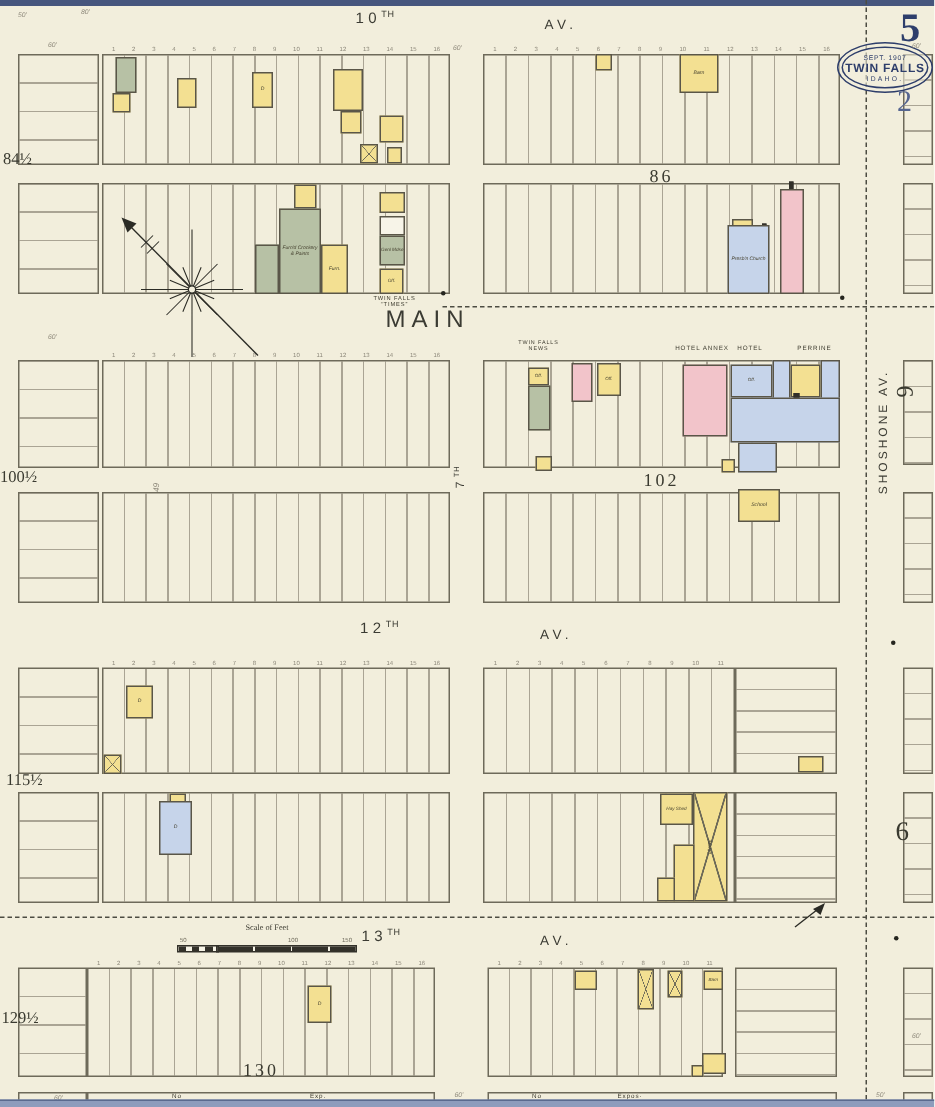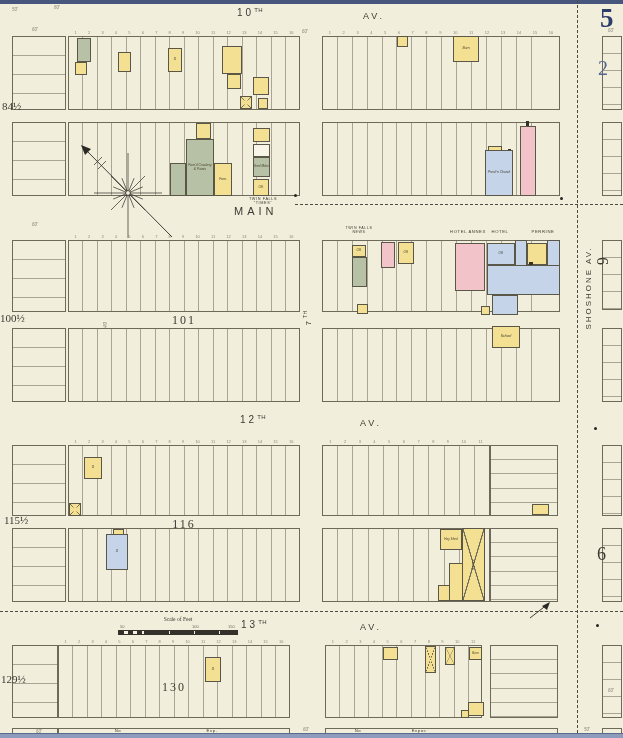--- a/index.html
+++ b/index.html
@@ -79,21 +79,21 @@
 </style>
 </head>
 <body>
 
 <div class="sheet">
 
   <div class="edge-top"></div>
 
   <div class="street-label" style="left:237px;top:7px"><span>10</span><sup class="ord">TH</sup></div>
   <div class="street-label" style="left:363px;top:11px;font-size:9px">AV.</div>
-  <div class="street-label" style="left:234px;top:205px;font-size:11px;letter-spacing:4px">MAIN</div>
+  <div class="street-label" style="left:257px;top:205px;font-size:16px;letter-spacing:4px">MAIN</div>
   <div class="street-label rot" style="left:290px;top:312px;width:36px;height:12px;text-align:center;font-size:8px"><span>7</span><sup class="ord" style="font-size:5px">TH</sup></div>
   <div class="street-label" style="left:240px;top:414px"><span>12</span><sup class="ord">TH</sup></div>
   <div class="street-label" style="left:360px;top:418px;font-size:9px">AV.</div>
   <div class="street-label" style="left:241px;top:619px"><span>13</span><sup class="ord">TH</sup></div>
   <div class="street-label" style="left:360px;top:622px;font-size:9px">AV.</div>
   <div class="street-label rot" style="left:530px;top:282px;width:120px;height:12px;text-align:center;font-size:8px;letter-spacing:2px">SHOSHONE AV.</div>
 
   <div class="blk lots-v" style="left:68px;top:36px;width:232px;height:74px">
       <div class="lotnums">
         <span>1</span>
@@ -130,20 +130,21 @@
         <span>10</span>
         <span>11</span>
         <span>12</span>
         <span>13</span>
         <span>14</span>
         <span>15</span>
         <span>16</span>
       </div>
     </div>
   <div class="blk lots-v" style="left:322px;top:122px;width:238px;height:74px;--sp:14.9"></div>
+  <div class="blk-label" style="left:322px;top:110px;width:238px">86</div>
 
   <div class="blk lots-v" style="left:68px;top:240px;width:232px;height:72px">
       <div class="lotnums">
         <span>1</span>
         <span>2</span>
         <span>3</span>
         <span>4</span>
         <span>5</span>
         <span>6</span>
         <span>7</span>
@@ -152,24 +153,24 @@
         <span>10</span>
         <span>11</span>
         <span>12</span>
         <span>13</span>
         <span>14</span>
         <span>15</span>
         <span>16</span>
       </div>
     </div>
   <div class="blk lots-v" style="left:68px;top:328px;width:232px;height:74px"></div>
-  <div class="blk-label" style="left:68px;top:313px;width:232px">101</div>
 
   <div class="blk lots-v" style="left:322px;top:240px;width:238px;height:72px;--sp:14.9"></div>
   <div class="blk lots-v" style="left:322px;top:328px;width:238px;height:74px;--sp:14.9"></div>
+  <div class="blk-label" style="left:322px;top:313px;width:238px">102</div>
 
   <div class="blk lots-v" style="left:68px;top:445px;width:232px;height:71px">
       <div class="lotnums">
         <span>1</span>
         <span>2</span>
         <span>3</span>
         <span>4</span>
         <span>5</span>
         <span>6</span>
         <span>7</span>
@@ -178,21 +179,20 @@
         <span>10</span>
         <span>11</span>
         <span>12</span>
         <span>13</span>
         <span>14</span>
         <span>15</span>
         <span>16</span>
       </div>
     </div>
   <div class="blk lots-v" style="left:68px;top:528px;width:232px;height:74px"></div>
-  <div class="blk-label" style="left:68px;top:517px;width:232px">116</div>
 
   <div class="blk lots-v" style="left:322px;top:445px;width:168px;height:71px;--sp:15.2">
       <div class="lotnums">
         <span>1</span>
         <span>2</span>
         <span>3</span>
         <span>4</span>
         <span>5</span>
         <span>6</span>
         <span>7</span>
@@ -219,21 +219,21 @@
         <span>9</span>
         <span>10</span>
         <span>11</span>
         <span>12</span>
         <span>13</span>
         <span>14</span>
         <span>15</span>
         <span>16</span>
       </div>
     </div>
-  <div class="blk-label" style="left:58px;top:680px;width:232px">130</div>
+  <div class="blk-label" style="left:58px;top:706px;width:232px">130</div>
   <div class="blk" style="left:58px;top:728px;width:232px;height:10px"></div>
 
   <div class="blk lots-v" style="left:325px;top:645px;width:157px;height:73px;--sp:14.3">
       <div class="lotnums">
         <span>1</span>
         <span>2</span>
         <span>3</span>
         <span>4</span>
         <span>5</span>
         <span>6</span>
@@ -263,20 +263,25 @@
   <div class="blk lots-h" style="left:602px;top:445px;width:20px;height:71px;--sph:17"></div>
   <div class="blk lots-h" style="left:602px;top:528px;width:20px;height:74px;--sph:17"></div>
   <div class="blk lots-h" style="left:602px;top:645px;width:20px;height:73px;--sph:17"></div>
   <div class="blk" style="left:602px;top:728px;width:20px;height:10px"></div>
 
   <div class="dash-v" style="left:577px;top:0;height:738px"></div>
   <div class="dash-h" style="left:0;top:611px;width:623px"></div>
   <div class="dash-h" style="left:295px;top:204px;width:328px"></div>
 
   <div class="sheet-num">5</div>
+  <div class="stamp">
+    <span class="stamp-date">SEPT. 1907</span>
+    <span class="stamp-city">TWIN FALLS</span>
+    <span class="stamp-state">IDAHO.</span>
+  </div>
   <div class="page-num">2</div>
   <div class="six-upper">6</div>
   <div class="six-lower">6</div>
 
   <div class="side-label" style="left:2px;top:100px">84½</div>
   <div class="side-label" style="left:0;top:312px">100½</div>
   <div class="side-label" style="left:4px;top:514px">115½</div>
   <div class="side-label" style="left:1px;top:673px">129½</div>
   <div class="dim rot" style="left:102px;top:322px;font-size:5.5px">49</div>
 

